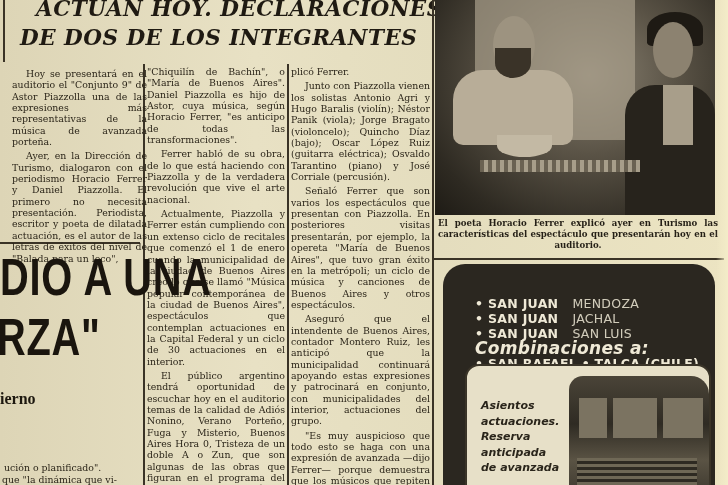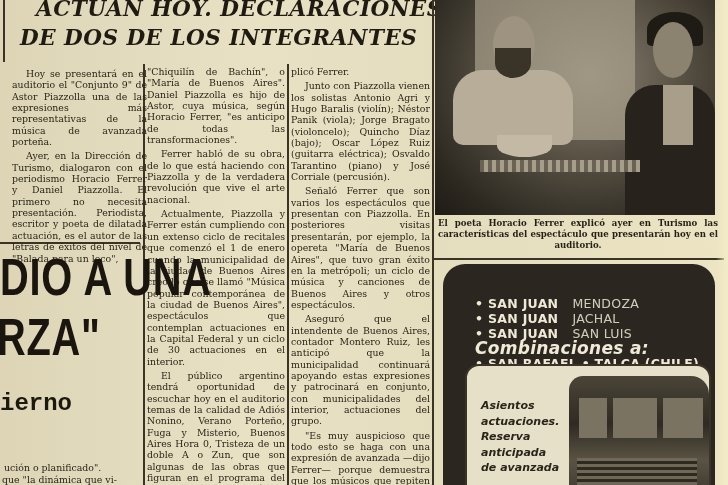--- a/index.html
+++ b/index.html
@@ -38,22 +38,22 @@
     position: absolute; left: 0; top: 248px;
     font-family: "Liberation Sans", sans-serif;
     font-weight: bold; color: #1a150e;
     font-size: 51px; line-height: 60px;
     transform: scaleX(0.78); transform-origin: left top;
     white-space: nowrap; letter-spacing: 1px;
   }
   .big-head .r2 { display:block; margin-left: -4px; }
   .sub-head {
     position: absolute; left: 0; top: 390px;
-    font-family: Liberation Mono, monospace; font-weight: bold;
-    font-size: 24px; color: #1d180f;
+    font-family: Liberation Serif, serif; font-weight: bold;
+    font-size: 16px; color: #1d180f;
   }
   .bottom-left {
     position: absolute; left: 2px; top: 462px; width: 135px;
     font-size: 9.4px; line-height: 11.5px; color:#2b2519;
     white-space: nowrap;
   }
   .photo {
     position: absolute; left: 435px; top: 0; width: 280px; height: 215px;
     background: radial-gradient(ellipse at 55% 35%, #8a8272 0%, #5a5346 40%, #2e2a22 80%, #1e1b15 100%);
     overflow: hidden;

